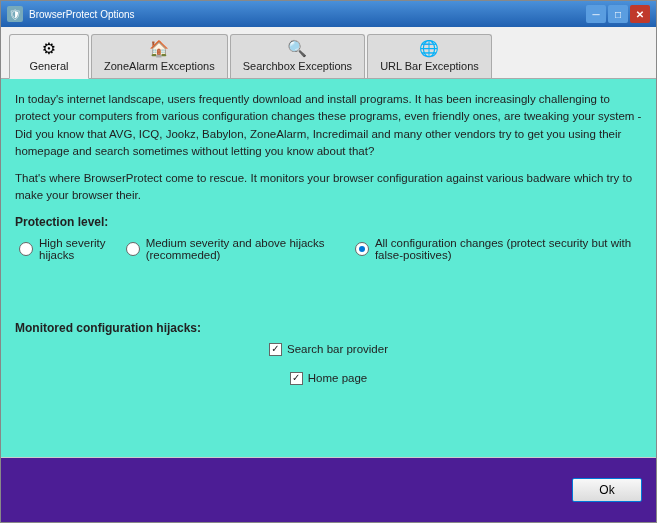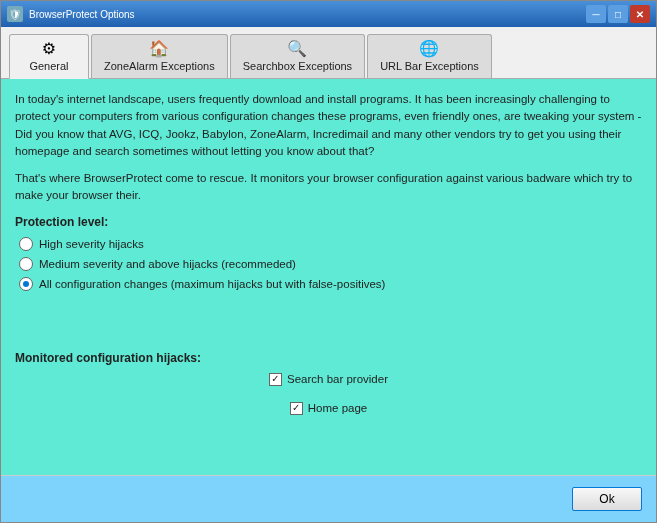--- a/index.html
+++ b/index.html
@@ -125,21 +125,21 @@
       margin-bottom: 10px;
     }
     .protection-label {
       font-weight: bold;
       margin-bottom: 8px;
       font-size: 12px;
       color: #222;
     }
     .radio-group {
       display: flex;
-      flex-direction: column;
+      flex-direction: row;
       gap: 6px;
       margin-bottom: 20px;
       margin-left: 4px;
     }
     .radio-option {
       display: flex;
       align-items: center;
       gap: 6px;
       font-size: 11.5px;
       color: #222;
@@ -198,24 +198,24 @@
     }
     .checkbox-box.checked::after {
       content: '✓';
       font-size: 10px;
       color: #222;
       line-height: 1;
     }
     .footer {
       display: flex;
       justify-content: flex-end;
-      padding: 11px 14px;
+      padding: 20px 14px;
       gap: 8px;
       border-top: 1px solid #ccc;
-      background: #7dd3fc;
+      background: #4c1d95;
       flex-shrink: 0;
     }
     .footer-btn {
       width: 70px;
       height: 24px;
       border: 1px solid #aaa;
       background: linear-gradient(to bottom, #f8f8f8, #dcdcdc);
       cursor: pointer;
       font-size: 12px;
       border-radius: 2px;
@@ -278,21 +278,21 @@
       <label class="radio-option">
         <div class="radio-circle"></div>
         <span>High severity hijacks</span>
       </label>
       <label class="radio-option">
         <div class="radio-circle"></div>
         <span>Medium severity and above hijacks (recommeded)</span>
       </label>
       <label class="radio-option">
         <div class="radio-circle checked"></div>
-        <span>All configuration changes (maximum hijacks but with false-positives)</span>
+        <span>All configuration changes (protect security but with false-positives)</span>
       </label>
     </div>
 
     <div class="monitored-section">
       <div class="monitored-label">Monitored configuration hijacks:</div>
       <div class="checkbox-row">
         <label class="checkbox-option">
           <div class="checkbox-box checked"></div>
           <span>Search bar provider</span>
         </label>

